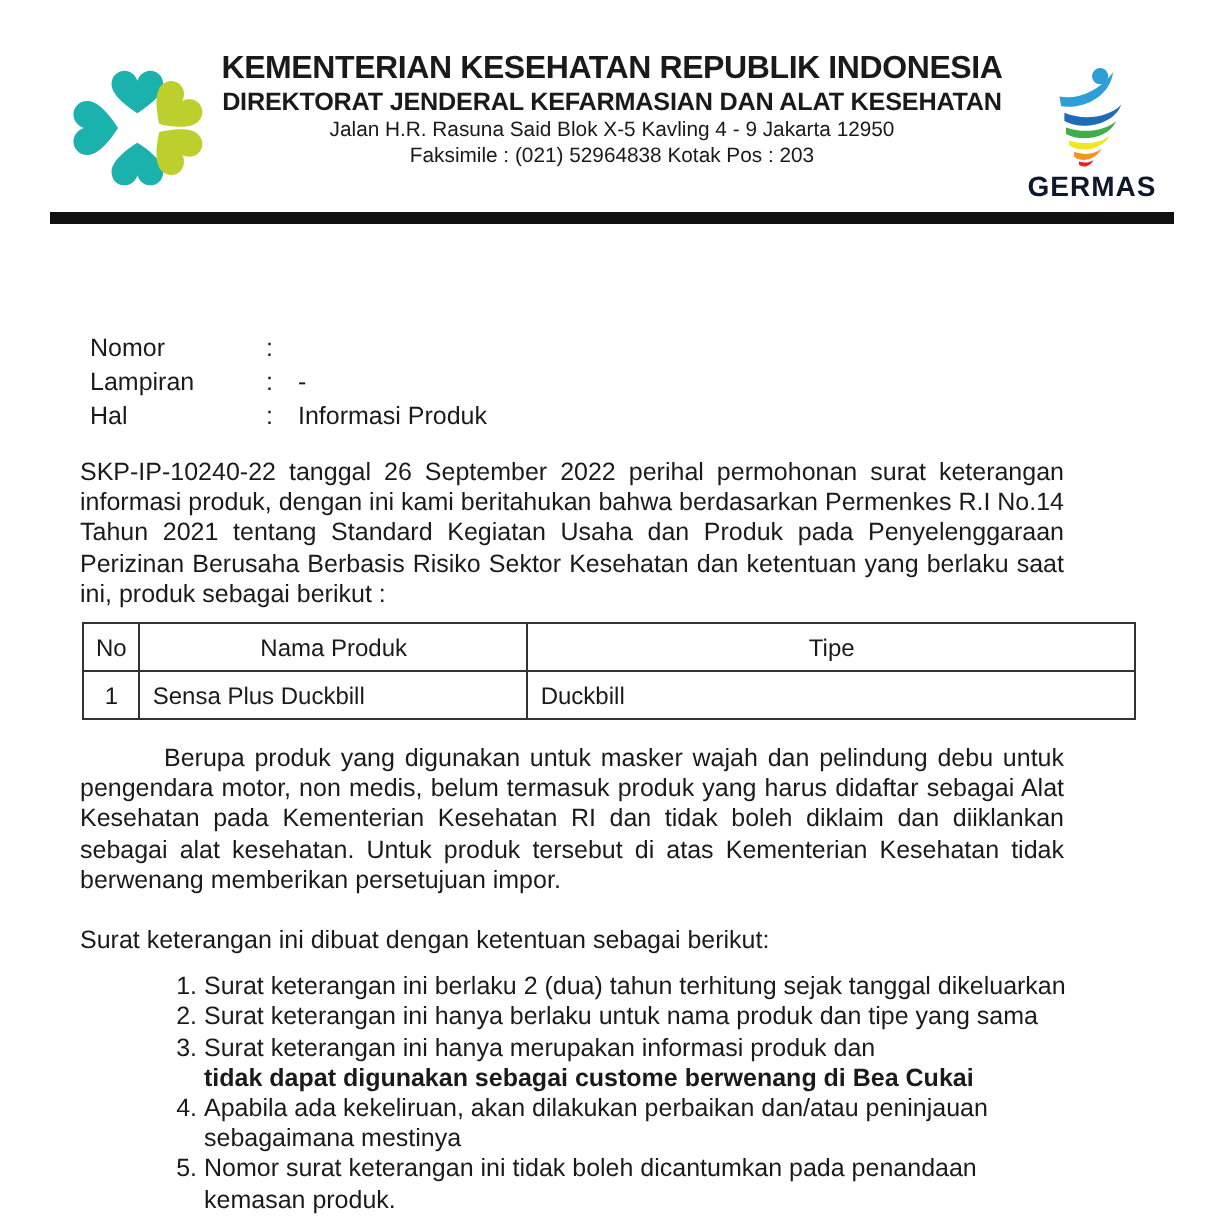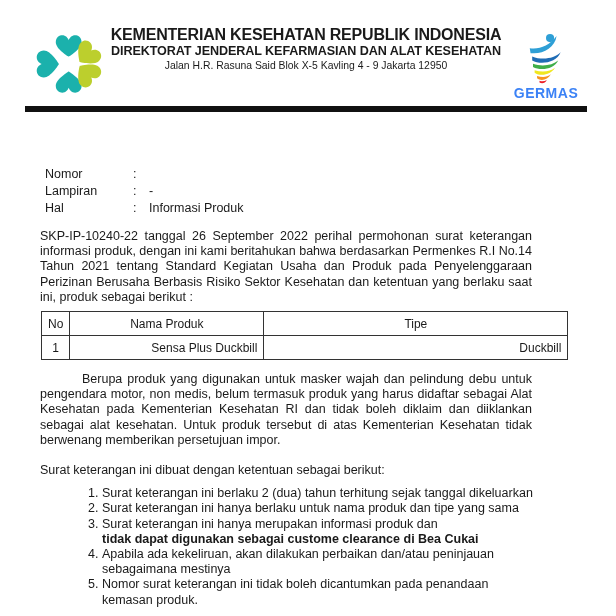--- a/index.html
+++ b/index.html
@@ -13,42 +13,42 @@
   
   .letterhead{display:flex;align-items:flex-start;padding:26px 26px 0 30px;}
   .kemenkes-logo{width:76px;height:70px;flex:0 0 auto;margin-top:3px;}
   .head-text{flex:1 1 auto;text-align:center;padding:0 4px;margin-top:0;}
   .ministry{font-size:16px;font-weight:bold;letter-spacing:-0.2px;line-height:18px;white-space:nowrap;}
   .directorate{font-size:12.6px;font-weight:bold;letter-spacing:-0.1px;line-height:15px;white-space:nowrap;}
   .addr{font-size:10.4px;line-height:13px;}
   .addr:first-of-type{margin-top:2px;}
   .germas{flex:0 0 auto;width:80px;display:flex;flex-direction:column;align-items:center;margin-top:6px;}
   .germas svg{width:52px;height:52px;}
-  .germas-label{font-size:14px;font-weight:bold;color:#3b82f6;letter-spacing:0.5px;margin-top:1px;}
+  .germas-label{font-size:14px;font-weight:bold;color:#0f172a;letter-spacing:0.5px;margin-top:1px;}
   .rule{height:6px;background:#111;margin:5px 25px 0 25px;}
 
   
   .content{padding:0 0 0 40px;}
   .meta{margin-top:54px;font-size:12.5px;line-height:17px;}
   .meta-row{display:grid;grid-template-columns:88px 16px auto;margin-left:5px;}
   .para{width:492px;font-size:12.5px;line-height:15.2px;text-align:justify;margin:0;}
   .para1{margin-top:12px;}
   .para2{margin-top:12px;text-indent:42px;}
   .intro{width:492px;font-size:12.5px;line-height:15.2px;margin:15px 0 0 0;}
 
   table.product-table{border-collapse:collapse;margin-top:6px;margin-left:1px;table-layout:fixed;}
   table.product-table th,table.product-table td{
     border:1px solid #333;font-size:12px;height:23px;padding:0 6px;overflow:hidden;
   }
   table.product-table th{font-weight:normal;text-align:center;}
   .col-no{width:28px;}
   .col-name{width:194px;}
   .col-tipe{width:304px;}
   td.c{text-align:center;}
-  td.l{text-align:right;padding-left:8px;}
+  td.l{text-align:left;padding-left:8px;}
 
   ol.conditions{margin:8px 0 0 44px;padding:0 0 0 18px;width:436px;}
   ol.conditions li{font-size:12.5px;line-height:15.2px;text-align:left;}
   .bold-line{font-weight:bold;}
 </style>
 </head>
 <body>
 
 <div class="page">
 
@@ -62,20 +62,21 @@
       <use href="#heart" fill="#1BB1AC" transform="translate(56,25) scale(1.1)"></use>
       <use href="#heart" fill="#BCCF2D" transform="translate(82,37) rotate(45) scale(1.1)"></use>
       <use href="#heart" fill="#1BB1AC" transform="translate(56,75) rotate(180) scale(1.1)"></use>
       <use href="#heart" fill="#BCCF2D" transform="translate(82,63) rotate(135) scale(1.1)"></use>
     </svg>
 
     <div class="head-text">
       <div class="ministry">KEMENTERIAN KESEHATAN REPUBLIK INDONESIA</div>
       <div class="directorate">DIREKTORAT JENDERAL KEFARMASIAN DAN ALAT KESEHATAN</div>
       <div class="addr">Jalan H.R. Rasuna Said Blok X-5 Kavling 4 - 9 Jakarta 12950</div>
+      <div class="addr">Faksimile : (021) 52964838 Kotak Pos : 203</div>
     </div>
 
     <div class="germas">
       <svg viewBox="0 0 64 64" aria-hidden="true">
         <circle cx="37" cy="7.5" r="5" fill="#2E9FD6"></circle>
         <path d="M12,20 C23,22 36,17 45,5 C43,20 27,28 13,26 Z" fill="#2E9FD6"></path>
         <path d="M15,30 C27,35 42,33 50,25 C45,38 25,41 15,35 Z" fill="#1F6CB5"></path>
         <path d="M16,39 C27,43 40,41 47,35 C42,46 25,48 16,43 Z" fill="#3FAE49"></path>
         <path d="M18,47 C27,50 37,49 43,44 C38,53 25,55 18,50 Z" fill="#F0E71F"></path>
         <path d="M21,54 C27,56 33,56 38,52 C34,59 26,61 21,57 Z" fill="#F7941D"></path>
@@ -136,21 +137,21 @@
 
     <ol class="conditions">
       <li>
         <span>Surat keterangan ini berlaku 2 (dua) tahun terhitung sejak tanggal dikeluarkan</span>
       </li>
       <li>
         <span>Surat keterangan ini hanya berlaku untuk nama produk dan tipe yang sama</span>
       </li>
       <li>
         <span>Surat keterangan ini hanya merupakan informasi produk dan</span>
-        <div class="bold-line">tidak dapat digunakan sebagai custome clearance di Bea Cukai</div>
+        <div class="bold-line">tidak dapat digunakan sebagai custome berwenang di Bea Cukai</div>
       </li>
       <li>
         <span>Apabila ada kekeliruan, akan dilakukan perbaikan dan/atau peninjauan sebagaimana mestinya</span>
       </li>
       <li>
         <span>Nomor surat keterangan ini tidak boleh dicantumkan pada penandaan kemasan produk.</span>
       </li>
     </ol>
 
   </div>

